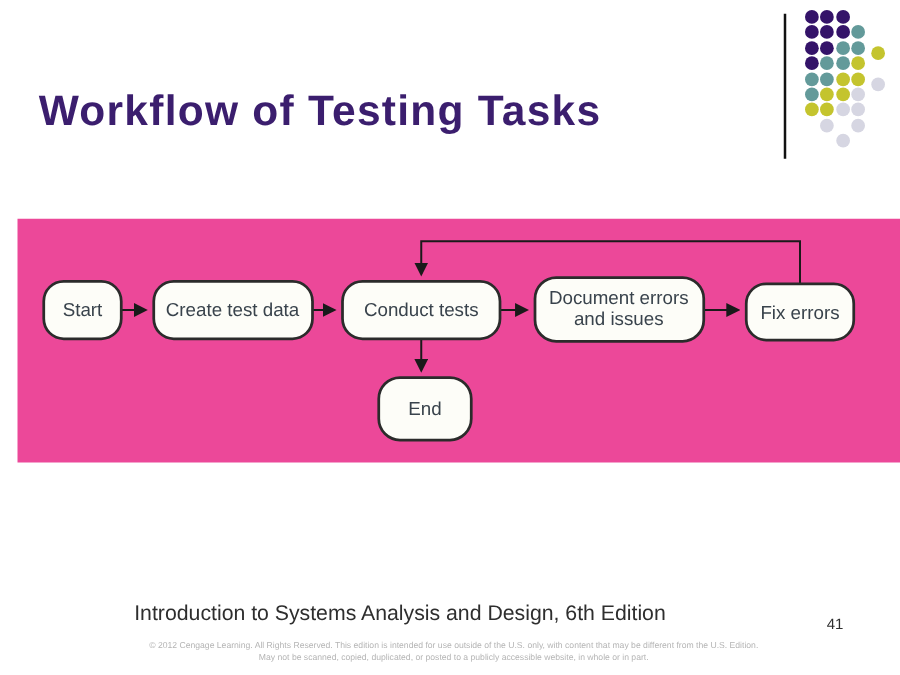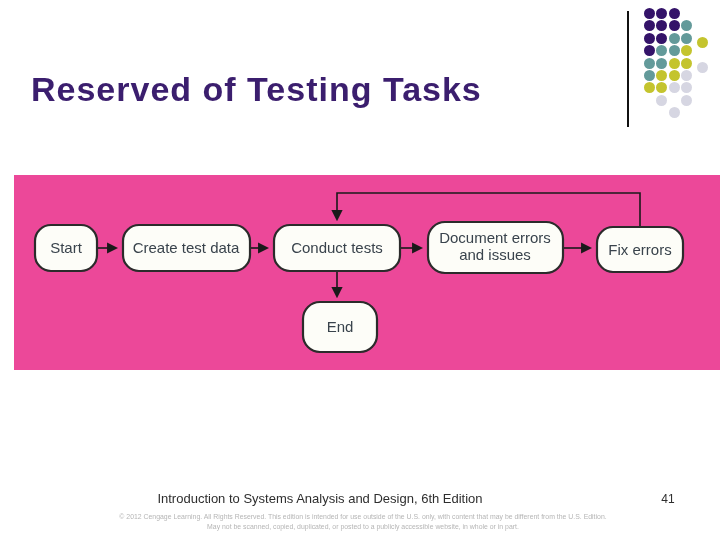--- a/index.html
+++ b/index.html
@@ -64,24 +64,24 @@
     text-anchor: middle;
   }
   .edge {
     fill: none;
     stroke: #1A1A1A;
     stroke-width: 1.6;
   }
   .footer-title {
     position: absolute;
     left: 0;
-    top: 491px;
+    top: 481px;
     width: 640px;
     text-align: center;
-    font-size: 13px;
+    font-size: 17px;
     color: #2E2E2E;
   }
   .page-number {
     position: absolute;
     left: 648px;
     top: 492px;
     width: 40px;
     text-align: center;
     font-size: 12px;
     color: #2E2E2E;
@@ -95,21 +95,21 @@
     color: #B5B5B5;
   }
   .copyright.line1 { top: 513px; }
   .copyright.line2 { top: 523px; }
 </style>
 </head>
 <body>
 
 <div class="slide">
 
-  <h1 class="slide-title">Reserved of Testing Tasks</h1>
+  <h1 class="slide-title">Workflow of Testing Tasks</h1>
 
   <div class="deco-vline"></div>
   <div class="dot-grid">
       <div class="dot" style="left: 0px; top: 0px; background: rgb(52, 19, 105);"></div>
       <div class="dot" style="left: 12.4px; top: 0px; background: rgb(52, 19, 105);"></div>
       <div class="dot" style="left: 24.8px; top: 0px; background: rgb(52, 19, 105);"></div>
       <div class="dot" style="left: 0px; top: 12.4px; background: rgb(52, 19, 105);"></div>
       <div class="dot" style="left: 12.4px; top: 12.4px; background: rgb(52, 19, 105);"></div>
       <div class="dot" style="left: 24.8px; top: 12.4px; background: rgb(52, 19, 105);"></div>
       <div class="dot" style="left: 37.2px; top: 12.4px; background: rgb(99, 154, 154);"></div>

